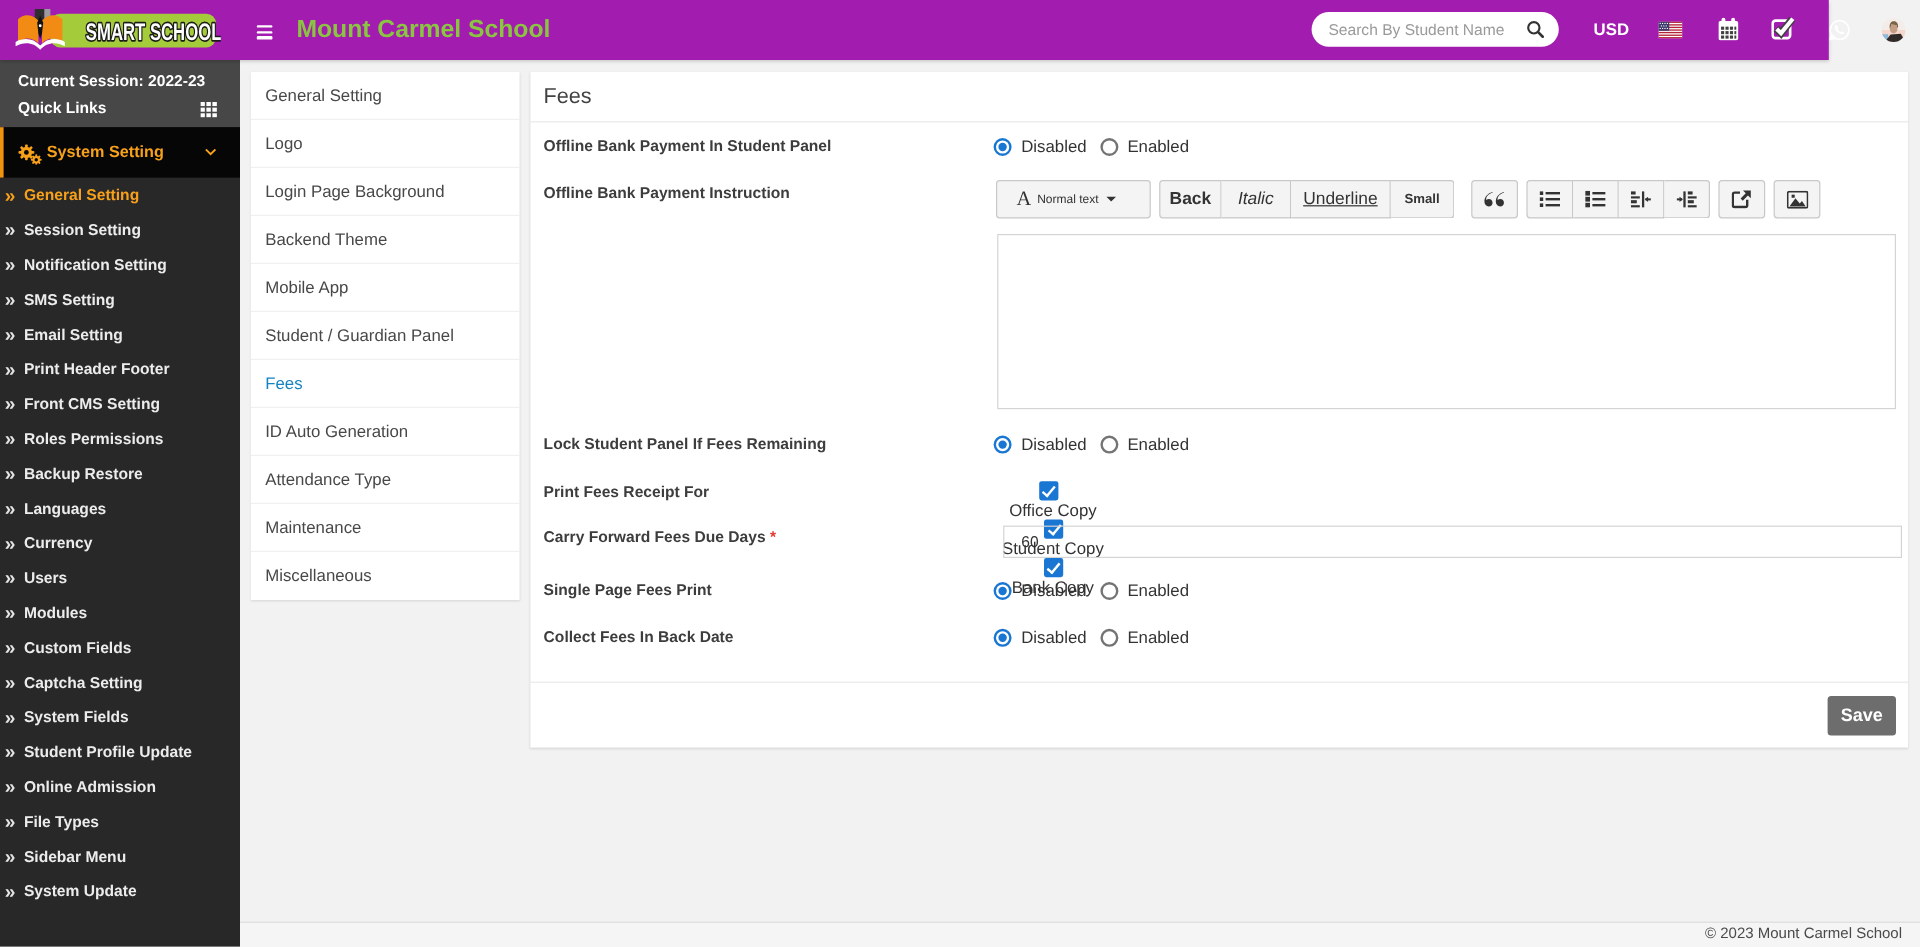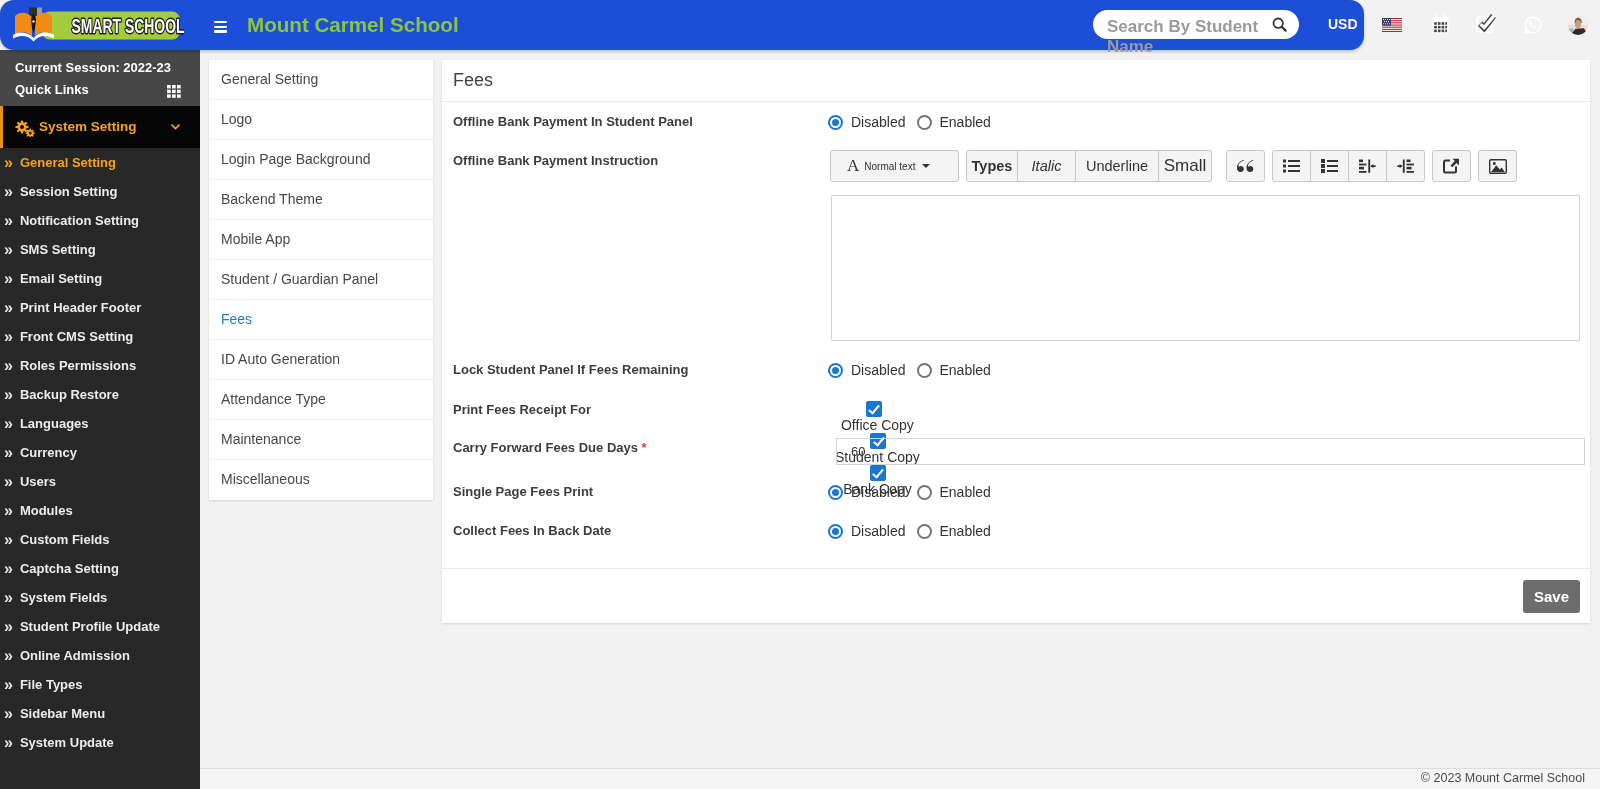--- a/index.html
+++ b/index.html
@@ -1,25 +1,25 @@
 <!DOCTYPE html>
 <html><head>
 <meta charset="utf-8">
 <style>
 * { margin:0; padding:0; box-sizing:border-box; }
 html,body { width:1600px; height:789px; }
 body { position:relative; background:#f2f2f2; font-family:"Liberation Sans", sans-serif; overflow:hidden; }
 
 
-#topbar { position:absolute; left:0; top:0; width:1364px; height:50px; background:#1d4ed8; box-shadow:0 2px 3px rgba(0,0,0,.18); z-index:5;border-radius:14px; }
+#topbar { position:absolute; left:0; top:0; width:1524px; height:50px; background:#a21caf; box-shadow:0 2px 3px rgba(0,0,0,.18); z-index:5; }
 #title { position:absolute; left:247px; top:13px; font-size:20.6px; font-weight:bold; color:#8ac541; }
 #burger { position:absolute; left:214px; top:21px; width:13px; }
 #burger div { height:2.4px; background:#fff; margin-bottom:2.2px; border-radius:1px; }
 #search { position:absolute; left:1093px; top:10px; width:206px; height:29px; background:#fff; border-radius:15px; }
-#search span { position:absolute; left:14px; top:7px; font-size:17px; color:#9a9a9a;font-weight:bold; }
+#search span { position:absolute; left:14px; top:7px; font-size:13px; color:#9a9a9a; }
 #usd { position:absolute; left:1328px; top:16px; font-size:14px; font-weight:bold; color:#fff; }
 
 
 #sidebar { position:absolute; left:0; top:50px; width:200px; height:739px; background:#282828; }
 #session { height:56px; background:#474747; padding:8px 15px 0 15px; color:#fff; font-size:13px; font-weight:bold; position:relative; }
 #session .l1 { line-height:20px; }
 #session .l2 { line-height:24px; }
 #sysrow { height:42px; background:#060606; border-left:3px solid #ee9310; position:relative; }
 #sysrow .txt { position:absolute; left:36px; top:13px; font-size:13.5px; font-weight:bold; color:#f7a11a; }
 .menu { list-style:none; }
@@ -262,24 +262,24 @@
   </div>
 
   <div class="lbl" style="top:93px;">Offline Bank Payment Instruction</div>
   <div id="toolbar">
     <div class="tbtn" style="left:0;width:129px; gap:5px; justify-content:flex-start; padding-left:16px;">
         <span style="font-family:'Liberation Serif',serif;font-size:17px;">A</span>
         <span style="font-size:10px;">Normal text</span>
         <span class="caret" style="margin-left:2px;"></span>
       </div>
     <div class="tgroup" style="left:136px;">
-      <div class="tbtn" style="width:52px;font-size:14.5px;font-weight:bold;">Types</div>
+      <div class="tbtn" style="width:52px;font-size:14.5px;font-weight:bold;">Back</div>
       <div class="tbtn" style="width:58px;font-size:14.5px;font-style:italic;text-align:right;">Italic</div>
-      <div class="tbtn" style="width:83px;font-size:14.5px;">Underline</div>
-      <div class="tbtn" style="width:53px;font-size:17px;">Small</div>
+      <div class="tbtn" style="width:83px;font-size:14.5px;text-decoration:underline;">Underline</div>
+      <div class="tbtn" style="width:53px;font-size:11px;font-weight:bold;">Small</div>
     </div>
     <div class="tbtn" style="left:396px;width:39px;">
       <svg width="19" height="14" viewBox="0 0 19 14">
           <g fill="#333">
             <path d="M8,1.5 C4.5,2.5 2.5,4.8 2.5,7 c0,.3 0,.5 .1,.7 .5,-.5 1.3,-.8 2.1,-.8 1.8,0 3.1,1.3 3.1,3 0,1.8 -1.4,3.1 -3.2,3.1 -2,0 -3.6,-1.6 -3.6,-4.1 0,-3.5 2.4,-6.5 6.5,-7.9 z"></path>
             <path d="M17.5,1.5 C14,2.5 12,4.8 12,7 c0,.3 0,.5 .1,.7 .5,-.5 1.3,-.8 2.1,-.8 1.8,0 3.1,1.3 3.1,3 0,1.8 -1.4,3.1 -3.2,3.1 -2,0 -3.6,-1.6 -3.6,-4.1 0,-3.5 2.4,-6.5 6.5,-7.9 z"></path>
           </g>
         </svg>
     </div>
     <div class="tgroup" style="left:442px;">

